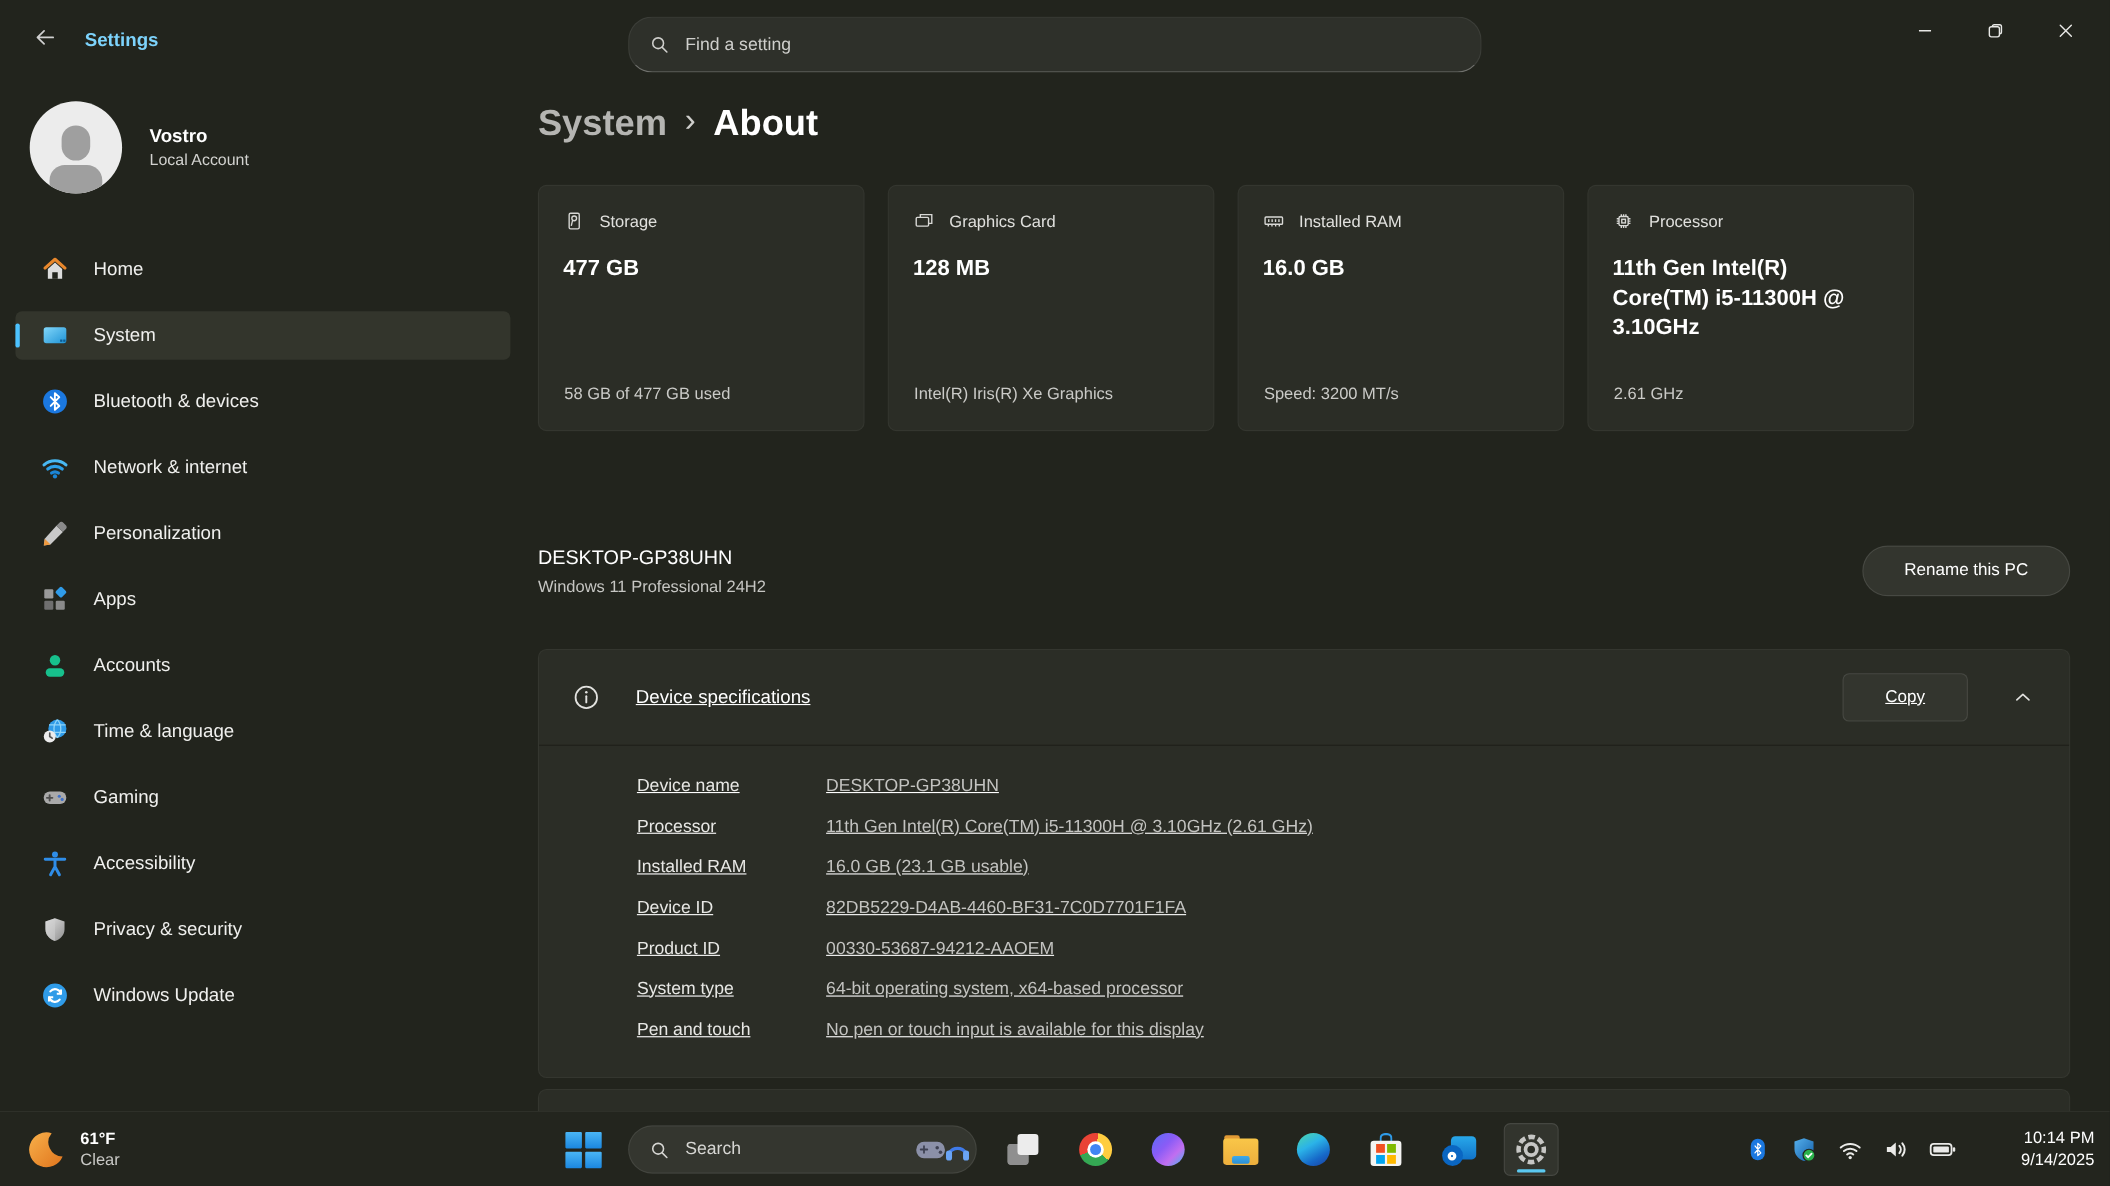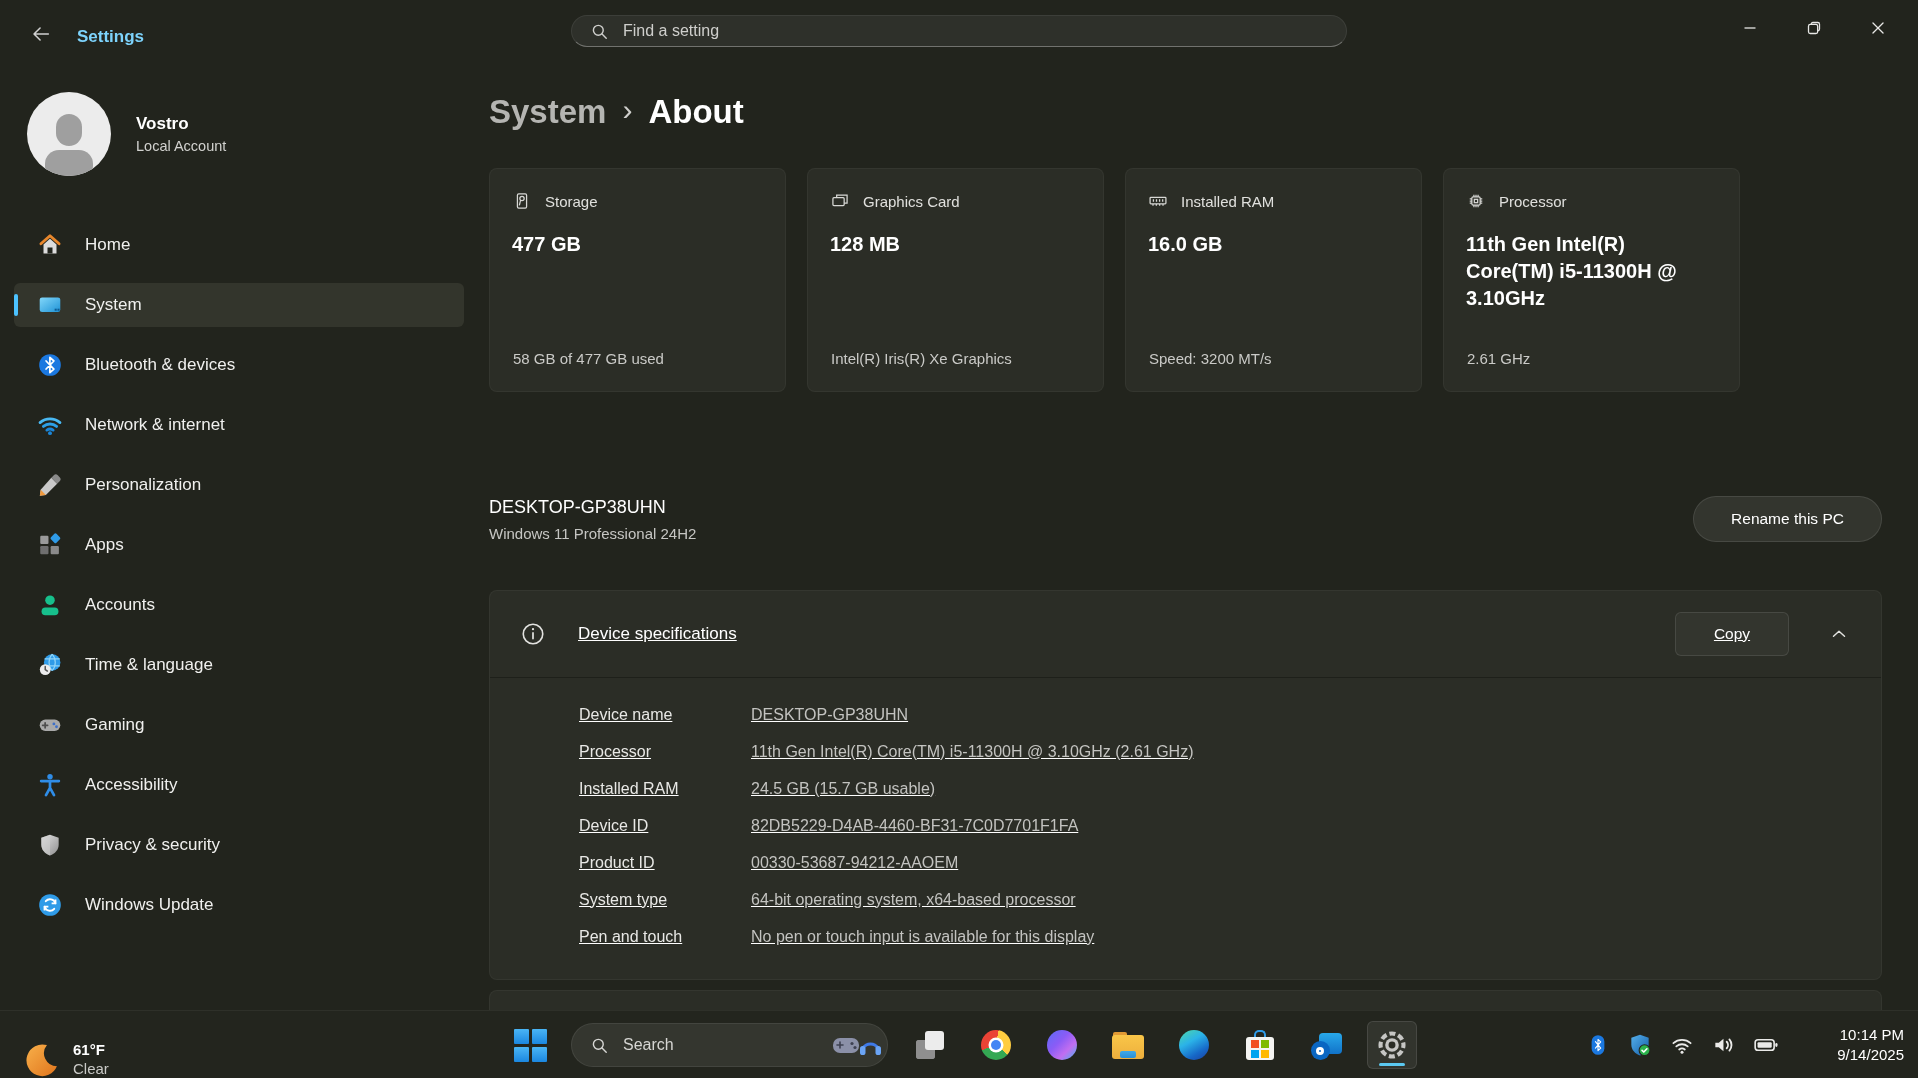--- a/index.html
+++ b/index.html
@@ -17,21 +17,21 @@
   }
   *{margin:0;padding:0;box-sizing:border-box;}
   html,body{width:1918px;height:1078px;overflow:hidden;}
   body{background:var(--bg);font-family:"Liberation Sans",sans-serif;color:var(--txt);position:relative;}
   svg{display:block;}
 
   
   .titlebar{position:absolute;top:0;left:0;right:0;height:68px;}
   .back-btn{position:absolute;left:24px;top:19px;width:34px;height:30px;display:flex;align-items:center;justify-content:center;border-radius:5px;cursor:pointer;}
   .app-title{position:absolute;left:77px;top:27px;font-size:17px;font-weight:700;color:#7dd3fc;}
-  .find-pill{position:absolute;left:571px;top:15px;width:776px;height:32px;background:#2e302a;border:1px solid rgba(255,255,255,0.07);border-bottom-color:rgba(255,255,255,0.32);border-radius:22px;display:flex;align-items:center;padding:0 18px;}
+  .find-pill{position:absolute;left:571px;top:15px;width:776px;height:51px;background:#2e302a;border:1px solid rgba(255,255,255,0.07);border-bottom-color:rgba(255,255,255,0.32);border-radius:22px;display:flex;align-items:center;padding:0 18px;}
   .find-pill input{flex:1;background:transparent;border:none;outline:none;color:#e8e8e6;font-size:16px;font-family:"Liberation Sans",sans-serif;margin-left:14px;}
   .find-pill input::placeholder{color:#cfcfcc;}
   .win-controls{position:absolute;right:8px;top:0;height:56px;display:flex;align-items:center;}
   .win-btn{width:64px;height:44px;display:flex;align-items:center;justify-content:center;cursor:pointer;}
 
   
   .sidebar{position:absolute;left:0;top:68px;width:478px;bottom:54px;padding-left:47px;}
   .account{position:absolute;left:27px;top:24px;display:flex;align-items:center;}
   .avatar{width:84px;height:84px;border-radius:50%;background:#ececec;position:relative;overflow:hidden;}
   .avatar .head{position:absolute;left:50%;top:22px;transform:translateX(-50%);width:26px;height:32px;border-radius:13px;background:#9f9f9f;}
@@ -73,21 +73,21 @@
   .chevron-btn{margin-left:36px;width:28px;height:28px;display:flex;align-items:center;justify-content:center;cursor:pointer;}
   .specs-divider{height:1px;background:#1e201a;}
   .specs-body{padding:18px 0 24px 89px;}
   .spec-row{height:37px;display:flex;align-items:center;}
   .spec-label{width:172px;flex:0 0 172px;font-size:16px;color:#e8e8e5;}
   .spec-value{font-size:16px;color:#c3c3c0;}
   .next-card{margin-top:10px;height:60px;background:var(--card);border:1px solid var(--card-border);border-radius:8px;}
 
   
   .taskbar{position:absolute;left:0;bottom:0;right:0;height:68px;background:var(--taskbar);border-top:1px solid rgba(255,255,255,0.05);}
-  .weather{position:absolute;left:16px;top:0;height:68px;display:flex;align-items:flex-end;gap:11px;cursor:pointer;padding:0 8px;}
+  .weather{position:absolute;left:16px;top:0;height:68px;display:flex;align-items:center;gap:11px;cursor:pointer;padding:0 8px;}
   .weather-temp{font-size:15px;font-weight:700;color:#fff;line-height:19px;}
   .weather-cond{font-size:15px;color:#c9c9c6;line-height:20px;}
   .start-btn{position:absolute;left:506px;top:10px;width:48px;height:48px;display:flex;align-items:center;justify-content:center;border-radius:6px;cursor:pointer;}
   .start-grid{width:33px;height:33px;display:grid;grid-template-columns:15px 15px;grid-template-rows:15px 15px;gap:3px;}
   .start-grid div{background:linear-gradient(180deg,#4ab5f5,#1b87e0);border-radius:1px;}
   .tb-search{position:absolute;left:571px;top:12px;width:317px;height:44px;background:#34362f;border:1px solid rgba(255,255,255,0.08);border-radius:22px;display:flex;align-items:center;padding:0 6px 0 18px;cursor:pointer;}
   .tb-search-label{margin-left:14px;font-size:16px;color:#d6d6d3;flex:1;}
   .tb-icons{position:absolute;left:905px;top:10px;display:flex;gap:16px;}
   .tb-slot{position:relative;width:50px;height:48px;display:flex;align-items:center;justify-content:center;border-radius:6px;cursor:pointer;}
   .tb-slot.active{background:rgba(255,255,255,0.07);border:1px solid rgba(255,255,255,0.10);}
@@ -410,21 +410,21 @@
       <div class="spec-row">
         <span class="spec-label">Device name</span>
         <span class="spec-value">DESKTOP-GP38UHN</span>
       </div>
       <div class="spec-row">
         <span class="spec-label">Processor</span>
         <span class="spec-value">11th Gen Intel(R) Core(TM) i5-11300H @ 3.10GHz (2.61 GHz)</span>
       </div>
       <div class="spec-row">
         <span class="spec-label">Installed RAM</span>
-        <span class="spec-value">24.5 GB (15.7 GB usable)</span>
+        <span class="spec-value">16.0 GB (23.1 GB usable)</span>
       </div>
       <div class="spec-row">
         <span class="spec-label">Device ID</span>
         <span class="spec-value">82DB5229-D4AB-4460-BF31-7C0D7701F1FA</span>
       </div>
       <div class="spec-row">
         <span class="spec-label">Product ID</span>
         <span class="spec-value">00330-53687-94212-AAOEM</span>
       </div>
       <div class="spec-row">

